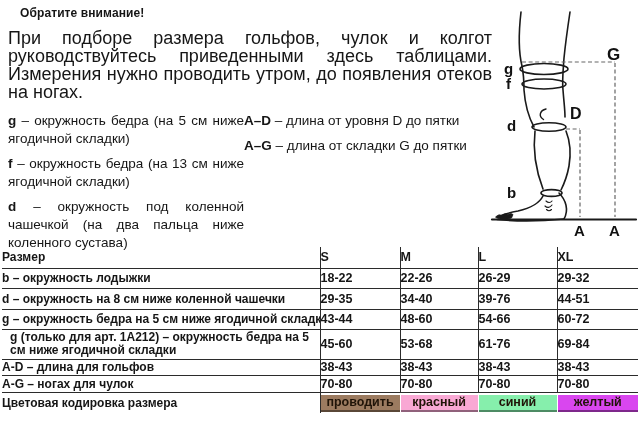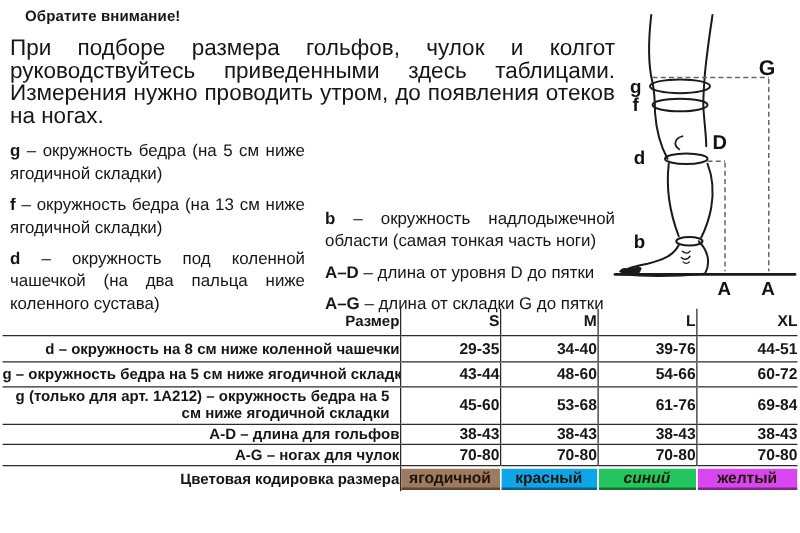--- a/index.html
+++ b/index.html
@@ -6,31 +6,31 @@
   html,body { width:640px; height:426px; }
   body {
     font-family:"Liberation Sans","DejaVu Sans",sans-serif;
     background:#ffffff; color:#161616; overflow:hidden;
   }
   .page { position:relative; width:640px; height:426px; }
   .top { position:relative; height:247px; }
   .content { position:absolute; left:8px; top:4px; width:484px; }
   h1.title { font-size:12px; font-weight:bold; margin:2px 0 9px 12px; letter-spacing:0.1px; }
   .intro { font-size:18px; line-height:18px; text-align:justify; }
-  .defs { display:flex; gap:16px; margin-top:11px;align-items:flex-end; }
+  .defs { display:flex; margin-top:11px; }
   .def-col { width:236px; }
   .def-col.right { width:232px; }
   .def { font-size:13.5px; line-height:18px; text-align:justify; margin-bottom:7px; }
   .def b { font-weight:bold; }
   .diagram { position:absolute; right:0; top:0; width:152px; height:242px; }
   .diagram svg text { font-family:"Liberation Sans","DejaVu Sans",sans-serif; font-weight:bold; fill:#111; }
 
   table.size-table { border-collapse:collapse; table-layout:fixed; width:636px; margin-left:2px; }
   .size-table th, .size-table td {
-    font-weight:bold; text-align:right; vertical-align:middle;
+    font-weight:bold; text-align:left; vertical-align:middle;
     font-size:12.5px; padding:0; border-bottom:1.5px solid #2b2b2b;
     white-space:nowrap; overflow:hidden;
   }
   .size-table .lbl { font-size:12px; }
   .size-table th.val, .size-table td.val { border-left:1px solid #2b2b2b; }
   tr.h-head { height:21px; }
   tr.r0 { height:20px; } tr.r1 { height:21px; } tr.r2 { height:20px; }
   tr.r3 { height:30px; }
   tr.r3 .lbl { white-space:normal; line-height:13.5px; padding:0 8px; }
   tr.r4 { height:16px; } tr.r5 { height:17px; }
@@ -52,21 +52,20 @@
     <div class="content">
       <h1 class="title">Обратите внимание!</h1>
       <p class="intro">При подборе размера гольфов, чулок и колгот руководствуйтесь приведенными здесь таблицами. Измерения нужно проводить утром, до появления отеков на ногах.</p>
       <div class="defs">
         <div class="def-col">
           <p class="def"><b>g</b> <span>– окружность бедра (на 5 см ниже ягодичной складки)</span></p>
           <p class="def"><b>f</b> <span>– окружность бедра (на 13 см ниже ягодичной складки)</span></p>
           <p class="def"><b>d</b> <span>– окружность под коленной чашечкой (на два пальца ниже коленного сустава)</span></p>
         </div>
         <div class="def-col right">
-          <p class="def"><b>b</b> <span>– окружность надлодыжечной области (самая тонкая часть ноги)</span></p>
           <p class="def"><b>A–D</b> <span>– длина от уровня D до пятки</span></p>
           <p class="def"><b>A–G</b> <span>– длина от складки G до пятки</span></p>
         </div>
       </div>
     </div>
 
     <div class="diagram">
       <svg viewBox="0 0 152 242" width="152" height="242" fill="none" stroke="#1a1a1a" stroke-width="1.6" stroke-linecap="round">
 
         <path d="M33,12 C30,38 31,54 34,66 C36,76 36,84 36,90 C37,104 40,116 46,127"></path>
@@ -121,20 +120,27 @@
         <col style="width:81px">
     </colgroup>
     <tbody>
         <tr class="h-head">
       <th class="lbl">Размер</th>
       <th class="val">S</th>
       <th class="val">M</th>
       <th class="val">L</th>
       <th class="val">XL</th>
     </tr>
+    <tr class="r0">
+      <td class="lbl">b – окружность лодыжки</td>
+      <td class="val">18-22</td>
+      <td class="val">22-26</td>
+      <td class="val">26-29</td>
+      <td class="val">29-32</td>
+    </tr>
     <tr class="r1">
       <td class="lbl">d – окружность на 8 см ниже коленной чашечки</td>
       <td class="val">29-35</td>
       <td class="val">34-40</td>
       <td class="val">39-76</td>
       <td class="val">44-51</td>
     </tr>
     <tr class="r2">
       <td class="lbl">g – окружность бедра на 5 см ниже ягодичной складки</td>
       <td class="val">43-44</td>
@@ -159,27 +165,27 @@
     <tr class="r5">
       <td class="lbl">A-G – ногах для чулок</td>
       <td class="val">70-80</td>
       <td class="val">70-80</td>
       <td class="val">70-80</td>
       <td class="val">70-80</td>
     </tr>
     <tr class="colors">
       <td class="lbl">Цветовая кодировка размера</td>
       <td class="cswatch first">
-        <div class="swatch" style="background: rgb(156, 123, 96);">ягодичной</div>
+        <div class="swatch" style="background: rgb(156, 123, 96);">проводить</div>
       </td>
       <td class="cswatch">
-        <div class="swatch" style="background: #0ea5e9;">красный</div>
+        <div class="swatch" style="background: #f9a8d4;">красный</div>
       </td>
       <td class="cswatch">
-        <div class="swatch" style="background: #22c55e; font-style: italic;">синий</div>
+        <div class="swatch" style="background: #86efac;">синий</div>
       </td>
       <td class="cswatch">
         <div class="swatch" style="background: #d946ef;">желтый</div>
       </td>
     </tr>
   </tbody>
     </table>
 </div>
 
 </body></html>

